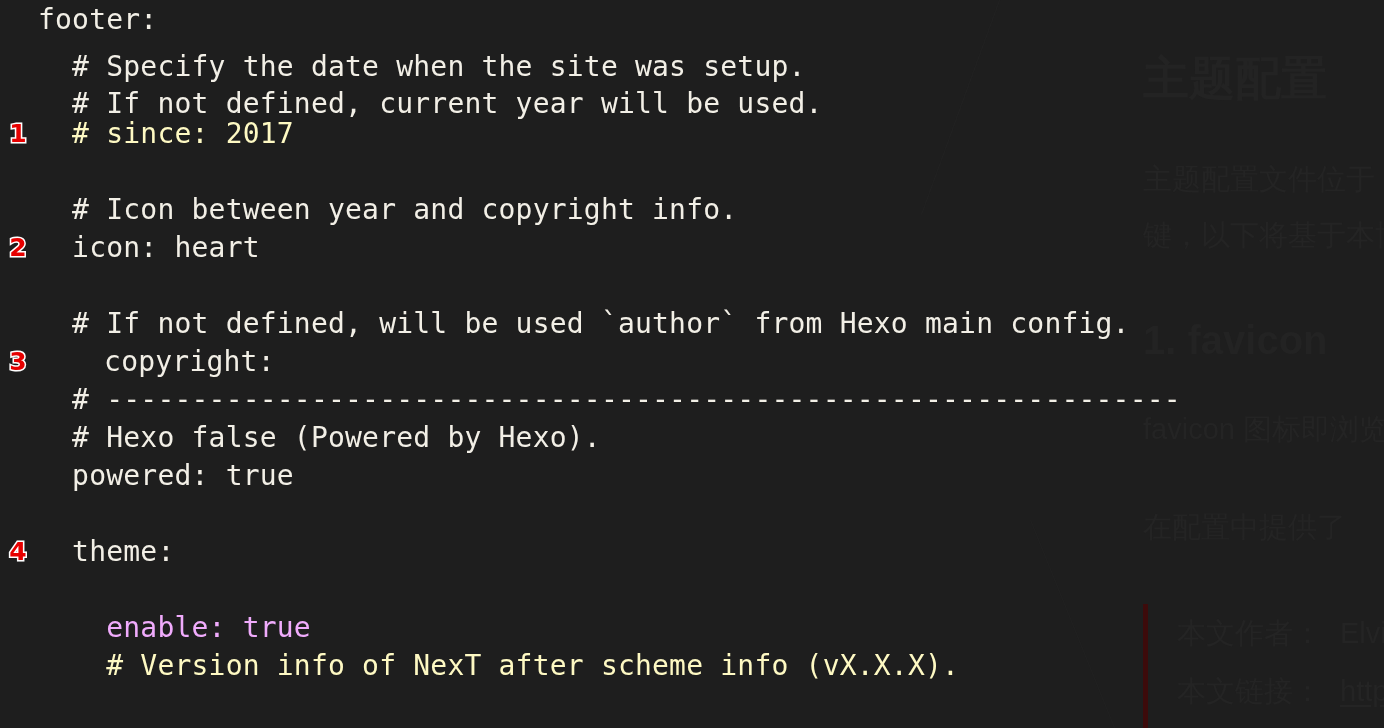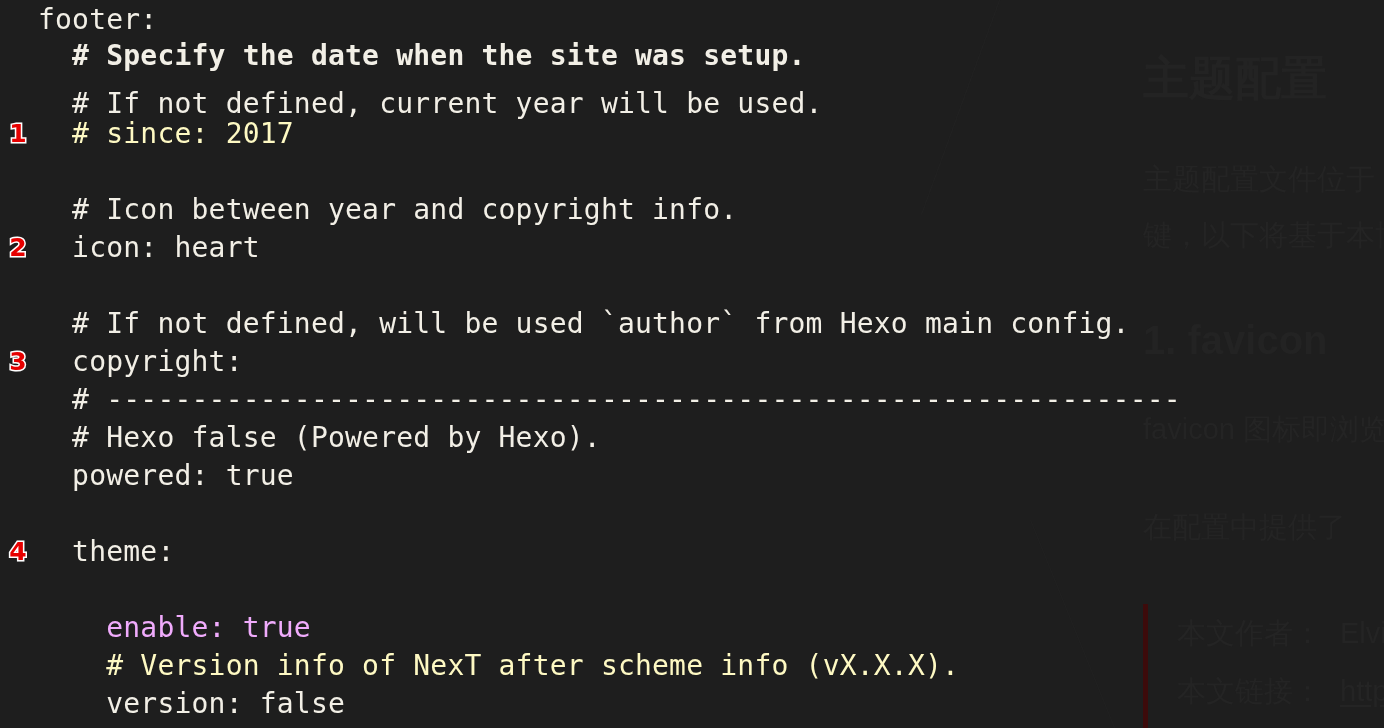--- a/index.html
+++ b/index.html
@@ -156,34 +156,33 @@
       <span>本文作者：</span><span style="display:inline-block;width:18px"></span><span>Elvis</span>
     </div>
     <div class="bg-quote-row">
       <span>本文链接：</span><span style="display:inline-block;width:18px"></span><span class="bg-quote-link">https</span>
     </div>
   </div>
 </div>
 
 <div id="code-overlay" style="background: transparent;">
     <div class="code-line" style="top: 0px;"><span class="code-text" style="color: rgb(242, 239, 230);">footer:</span></div>
-    <div class="code-line" style="top: 36px; font-weight: bold;"><span class="code-text" style="color: rgb(242, 239, 230);">  # Specify the date when the site was setup.</span></div>
+    <div class="code-line" style="top: 47px;"><span class="code-text" style="color: rgb(242, 239, 230);">  # Specify the date when the site was setup.</span></div>
     <div class="code-line" style="top: 76px; margin-top: 8px;"><span class="code-text" style="color: rgb(242, 239, 230);">  # If not defined, current year will be used.</span></div>
     <div class="code-line" style="top: 114px;"><span class="code-text" style="color: #fef9c3;">  # since: 2017</span></div>
     <div class="badge" style="top: 114px; color: rgb(230, 0, 0); -webkit-text-stroke: 3px rgb(255, 255, 255);">1</div>
     <div class="code-line" style="top: 152px;"><span class="code-text" style="color: rgb(242, 239, 230);"></span></div>
     <div class="code-line" style="top: 190px;"><span class="code-text" style="color: rgb(242, 239, 230);">  # Icon between year and copyright info.</span></div>
     <div class="code-line" style="top: 228px;"><span class="code-text" style="color: rgb(242, 239, 230);">  icon: heart</span></div>
     <div class="badge" style="top: 228px; color: rgb(230, 0, 0); -webkit-text-stroke: 3px rgb(255, 255, 255);">2</div>
     <div class="code-line" style="top: 266px;"><span class="code-text" style="color: rgb(242, 239, 230);"></span></div>
     <div class="code-line" style="top: 304px;"><span class="code-text" style="color: rgb(242, 239, 230);">  # If not defined, will be used `author` from Hexo main config.</span></div>
-    <div class="code-line" style="top: 342px;"><span class="code-text" style="color: rgb(242, 239, 230);">  copyright:</span></div>
+    <div class="code-line" style="top: 342px; margin-left: 32px;"><span class="code-text" style="color: rgb(242, 239, 230);">  copyright:</span></div>
     <div class="badge" style="top: 342px; color: rgb(230, 0, 0); -webkit-text-stroke: 3px rgb(255, 255, 255);">3</div>
     <div class="code-line" style="top: 380px;"><span class="code-text" style="color: rgb(242, 239, 230);">  # ---------------------------------------------------------------</span></div>
     <div class="code-line" style="top: 418px;"><span class="code-text" style="color: rgb(242, 239, 230);">  # Hexo false (Powered by Hexo).</span></div>
     <div class="code-line" style="top: 456px;"><span class="code-text" style="color: rgb(242, 239, 230);">  powered: true</span></div>
     <div class="code-line" style="top: 494px;"><span class="code-text" style="color: rgb(242, 239, 230);"></span></div>
     <div class="code-line" style="top: 532px; text-align: right;"><span class="code-text" style="color: rgb(242, 239, 230);">  theme:</span></div>
     <div class="badge" style="top: 532px; color: rgb(230, 0, 0); -webkit-text-stroke: 3px rgb(255, 255, 255);">4</div>
     <div class="code-line" style="top: 608px;"><span class="code-text" style="color: #f0abfc;">    enable: true</span></div>
     <div class="code-line" style="top: 646px;"><span class="code-text" style="color: #fef9c3; text-align: center;">    # Version info of NexT after scheme info (vX.X.X).</span></div>
-    <div class="code-line" style="top: 684px;"><span class="code-text" style="color: rgb(242, 239, 230);">    version: false</span></div>
   </div>
 
 </body></html>

